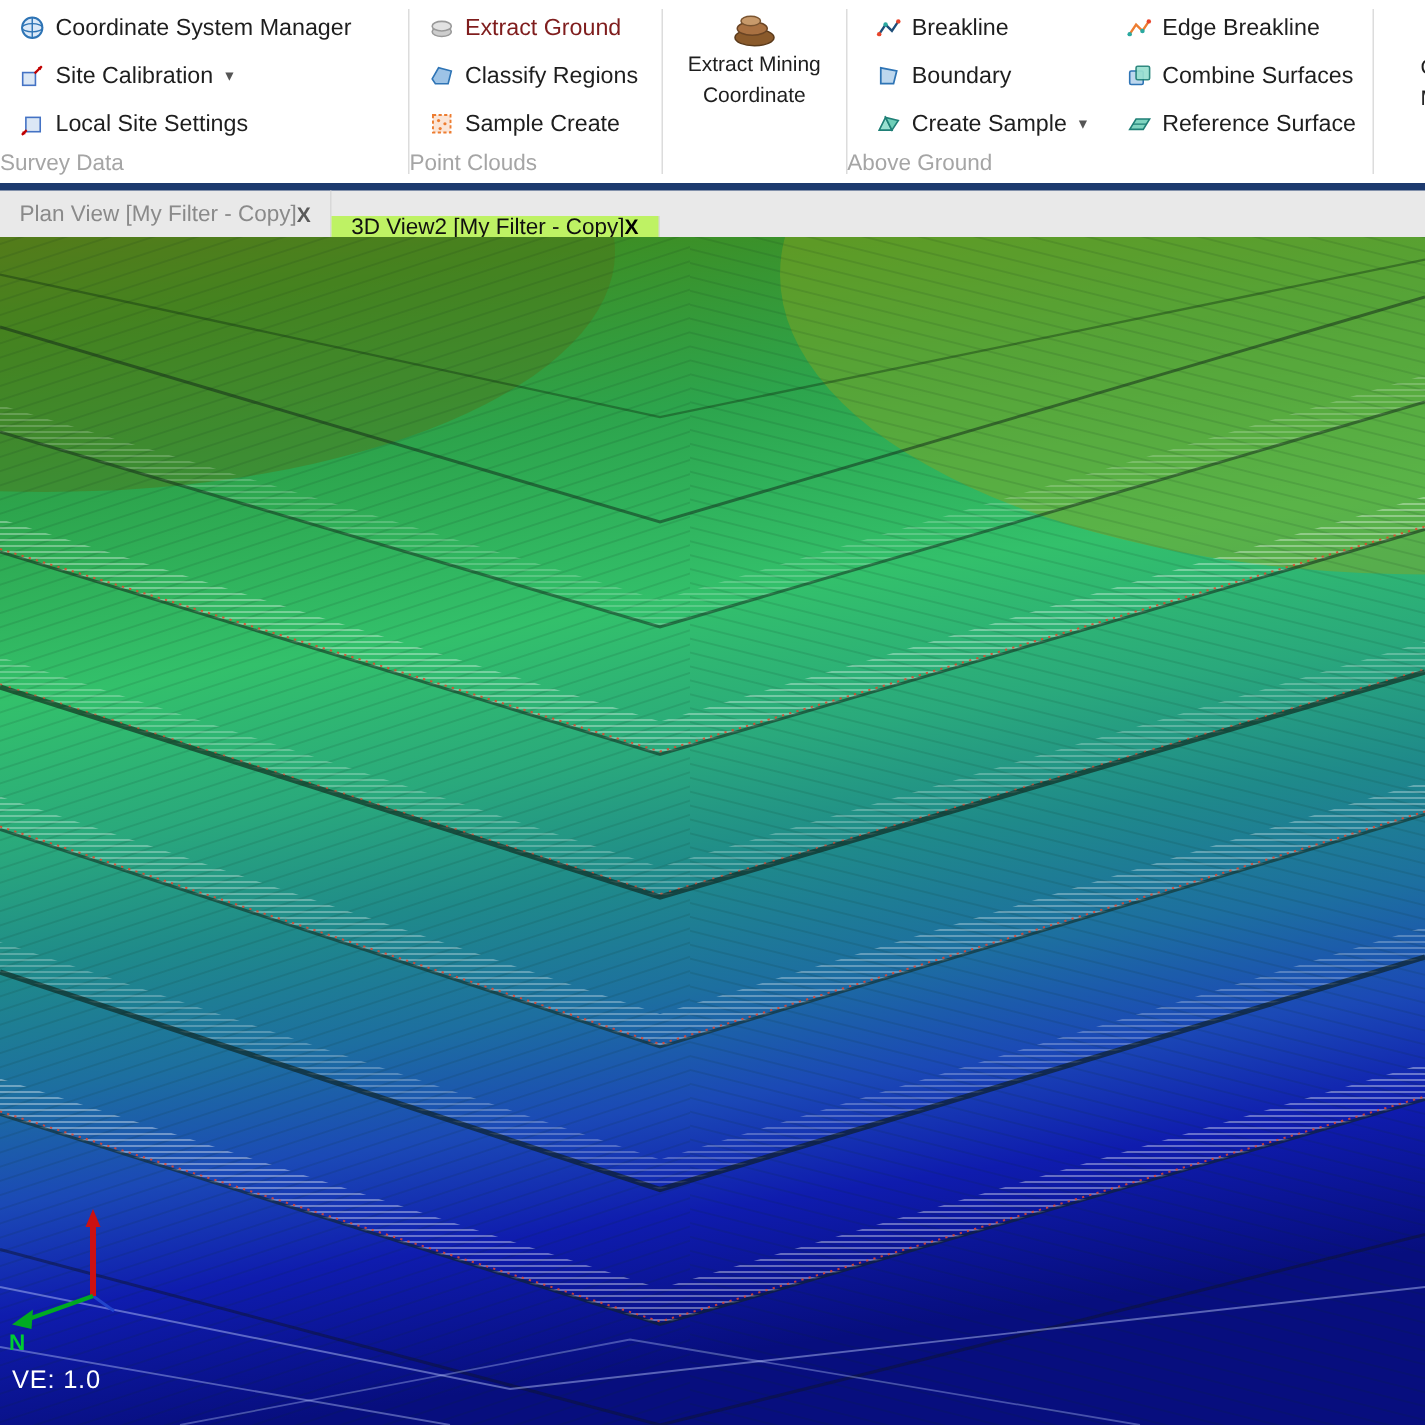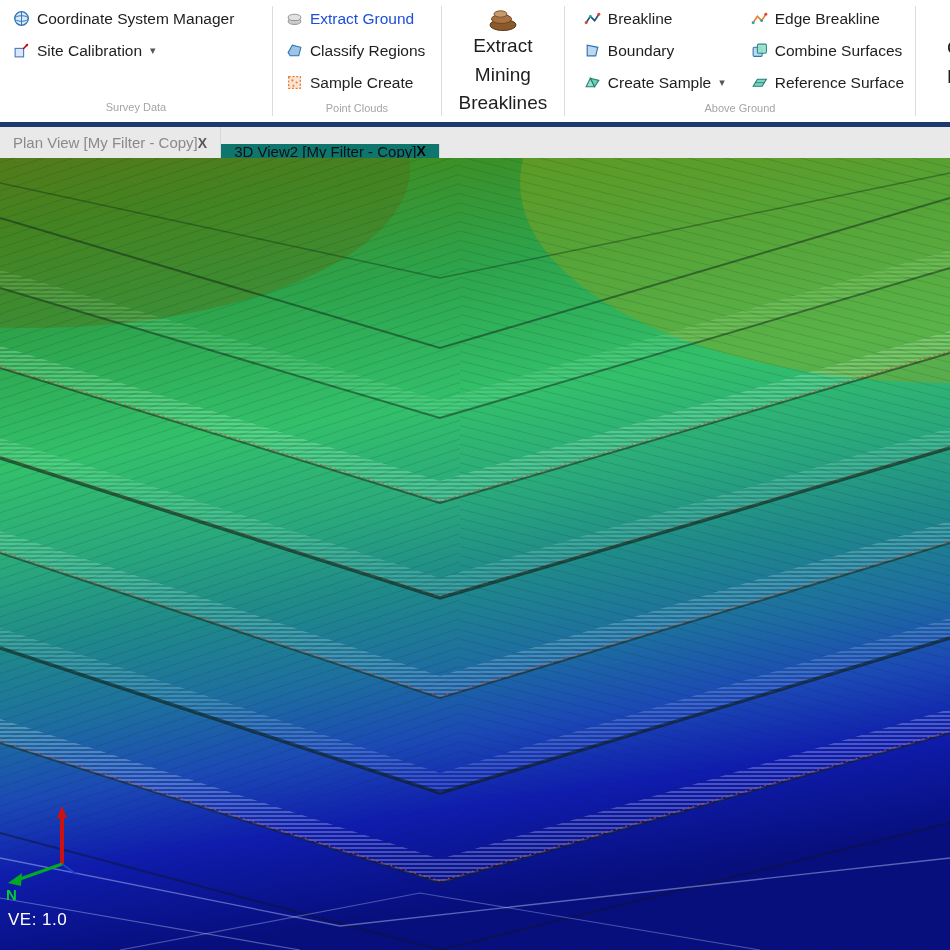--- a/index.html
+++ b/index.html
@@ -5,37 +5,37 @@
   html,body{margin:0;padding:0;width:950px;height:950px;overflow:hidden;
     font-family:"Liberation Sans",sans-serif;background:#fff;}
 
   
   .ribbon{height:122px;background:#ffffff;display:flex;align-items:stretch;}
   .vsep{width:1px;background:#dcdcdc;margin:6px 0;}
   .rgroup{display:flex;flex-direction:column;}
   .ritems{flex:1;display:flex;flex-direction:column;padding:3px 6px 0 8px;gap:1px;}
   .ritem{height:31px;display:flex;align-items:center;gap:7px;font-size:15.5px;
     color:#1e1e1e;white-space:nowrap;padding:0 5px;border-radius:3px;cursor:default;}
-  .ritem.disabled{color:#1d4ed8;}
+  .ritem.disabled{color:#7f1d1d;}
   .ritem .caret{font-size:11px;color:#555;margin-left:1px;}
-  .rgrouplabel{height:25px;text-align:center;color:#a5a5a5;font-size:11px;line-height:21px;}
+  .rgrouplabel{height:25px;color:#a5a5a5;font-size:15px;line-height:21px;}
   .ricon{width:17px;height:17px;display:inline-flex;align-items:center;justify-content:center;flex:none;}
   .bigbtn{flex:1;display:flex;flex-direction:column;align-items:center;justify-content:flex-start;
-    padding:6px 10px 0 10px;font-size:19px;color:#1e1e1e;line-height:1.5;cursor:default;text-align:center;}
+    padding:6px 10px 0 10px;font-size:14px;color:#1e1e1e;line-height:1.5;cursor:default;text-align:center;}
   .cols{flex:1;display:flex;}
   .clipgroup{width:34px;overflow:hidden;}
   .clipgroup .bigbtn{align-items:flex-start;padding:34px 0 0 4px;margin-left:27px;}
 
   
   .tabbar{height:31px;border-top:5px solid #1d3a6e;background:#e9e9e9;
     display:flex;align-items:stretch;}
   .tab{display:flex;align-items:center;padding:0 13px;font-size:15px;
     color:#8a8a8a;border-right:1px solid #d8d8d8;cursor:default;}
   .tab .x{font-weight:bold;color:#5a5a5a;font-size:14px;cursor:pointer;}
-  .tab.active{background:#0f766e;color:#101010;margin-top:17px;}
+  .tab.active{background:#bef264;color:#101010;margin-top:17px;}
   .tab.active .x{color:#000;}
 
   
   .viewport{position:relative;height:792px;background:#0a127e;overflow:hidden;}
   .ve{position:absolute;left:8px;bottom:20px;color:#ffffff;font-size:17px;letter-spacing:.5px;}
 </style>
 </head>
 <body>
 
 <div class="ribbon">
@@ -55,20 +55,30 @@
       <div class="ritem">
         <span class="ricon">
           <svg width="17" height="17" viewBox="0 0 16 16">
               <rect x="2" y="6" width="8" height="8" fill="#dbe7f5" stroke="#4472c4" stroke-width="1"></rect>
               <path d="M9.5 6.5 L14 2" stroke="#c00000" stroke-width="1.4" fill="none"></path>
               <path d="M14 2 L11.5 2.6 L13.4 4.5 Z" fill="#c00000"></path>
             </svg>
         </span>
         <span>Site Calibration</span>
         <span class="caret">▾</span>
+      </div>
+      <div class="ritem">
+        <span class="ricon">
+          <svg width="17" height="17" viewBox="0 0 16 16">
+              <rect x="4" y="4" width="9" height="9" fill="#dbe7f5" stroke="#4472c4" stroke-width="1"></rect>
+              <path d="M4.5 12 L1.5 15" stroke="#c00000" stroke-width="1.4" fill="none"></path>
+              <path d="M1.5 15 L4 14.4 L2.1 12.5 Z" fill="#c00000"></path>
+            </svg>
+        </span>
+        <span>Local Site Settings</span>
       </div>
     </div>
     <div class="rgrouplabel">Survey Data</div>
   </div>
 
   <div class="vsep"></div>
 
   <div class="rgroup" style="width:168px">
     <div class="ritems">
       <div class="ritem disabled">
@@ -108,21 +118,21 @@
   <div class="rgroup" style="width:122px">
     <div class="bigbtn">
       <span class="ricon" style="width:34px;height:26px">
         <svg width="34" height="26" viewBox="0 0 34 26">
             <ellipse cx="17" cy="19" rx="13" ry="5.5" fill="#8a5a2b" stroke="#5a3a1a"></ellipse>
             <ellipse cx="15.5" cy="13" rx="10" ry="4.5" fill="#a97142" stroke="#6a4424"></ellipse>
             <ellipse cx="14.5" cy="8" rx="6.5" ry="3.2" fill="#c89a6b" stroke="#7a5430"></ellipse>
           </svg>
       </span>
       <span>Extract Mining</span>
-      <span>Breaklines</span>
+      <span>Coordinate</span>
     </div>
     <div class="rgrouplabel"></div>
   </div>
 
   <div class="vsep"></div>
 
   <div class="rgroup" style="flex:1">
     <div class="cols">
       <div class="ritems" style="padding-left:14px">
         <div class="ritem">

